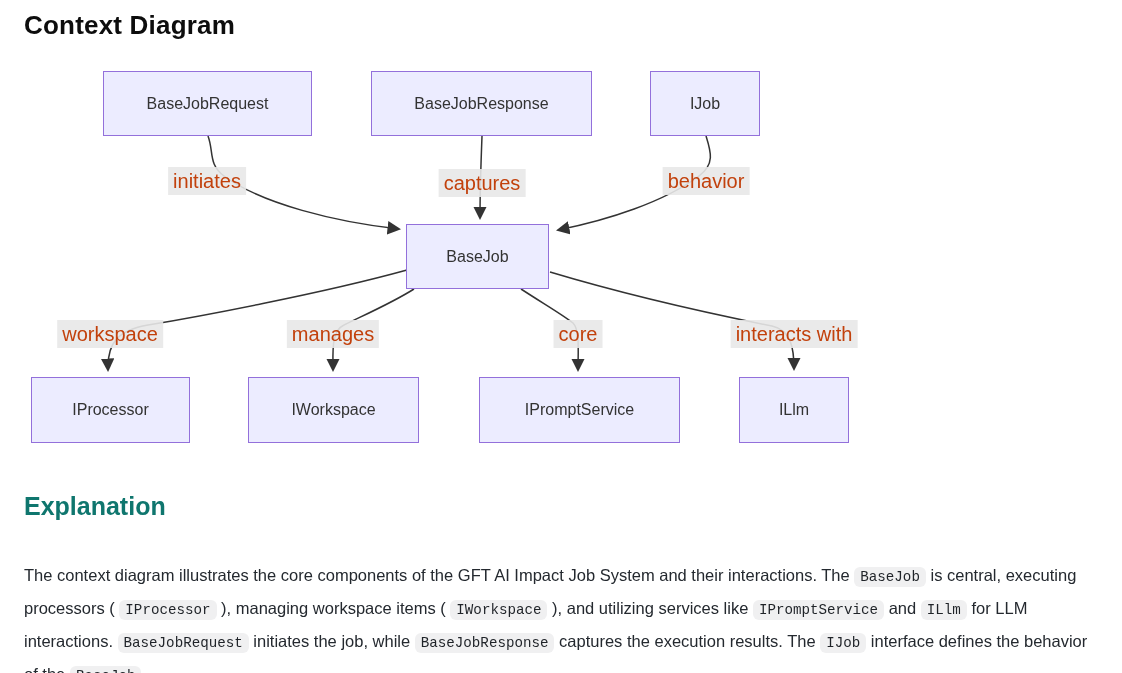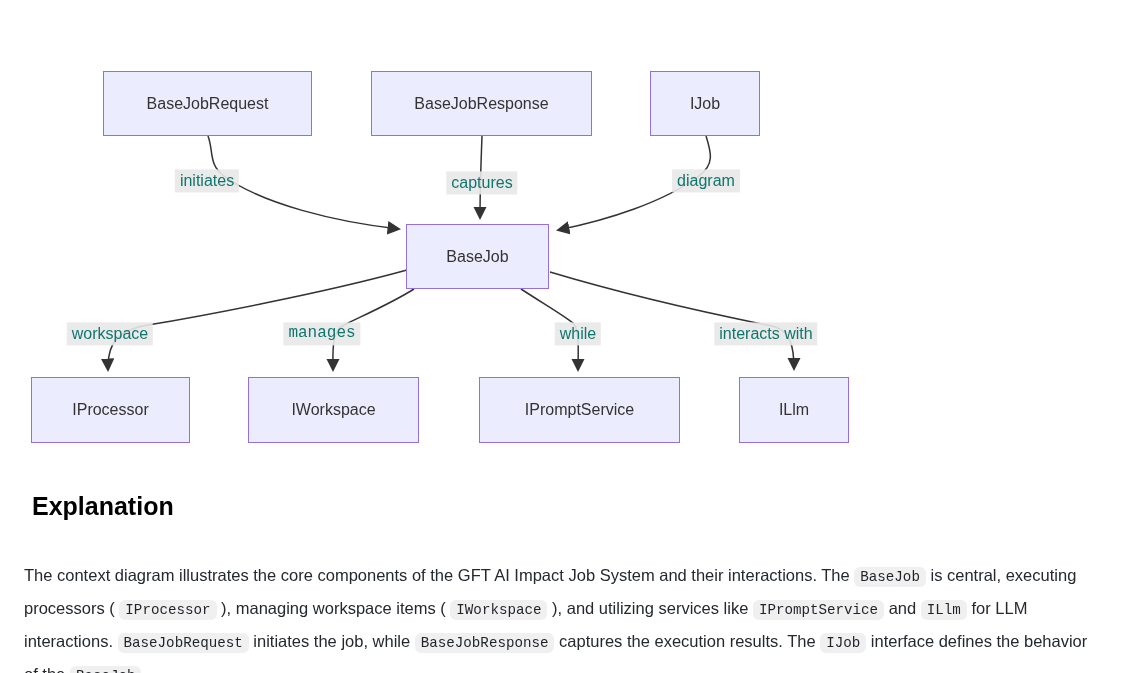--- a/index.html
+++ b/index.html
@@ -19,25 +19,25 @@
     position: absolute;
     left: 24px;
     top: 10px;
     font-size: 26px;
     font-weight: 700;
     color: #0d0d0d;
     letter-spacing: 0.2px;
   }
   .h2 {
     position: absolute;
-    left: 32px;
+    left: 24px;
     top: 492px;
     font-size: 25px;
     font-weight: 700;
-    color: #000000;
+    color: #0f766e;
   }
   .diagram {
     position: absolute;
     left: 0;
     top: 60px;
     width: 1122px;
     height: 410px;
   }
   .edges {
     position: absolute;
@@ -60,22 +60,22 @@
     font-size: 16px;
     display: flex;
     align-items: center;
     justify-content: center;
     text-align: center;
   }
   .edge-label {
     position: absolute;
     transform: translate(-50%, -50%);
     background: rgba(232,232,232,0.9);
-    color: #0f766e;
-    font-size: 16px;
+    color: #c2410c;
+    font-size: 20px;
     padding: 2px 5px;
     white-space: nowrap;
     line-height: 1.2;
   }
   .para {
     position: absolute;
     left: 24px;
     top: 543px;
     width: 1078px;
     font-size: 16.5px;
@@ -90,20 +90,21 @@
     padding: 2px 6px;
     color: #1f2328;
     white-space: nowrap;
   }
 </style>
 </head>
 <body>
 
 <div class="page">
 
+  <div class="h1">Context Diagram</div>
 
   <div class="diagram">
     <svg class="edges" viewBox="0 0 1122 410" xmlns="http://www.w3.org/2000/svg">
       <defs>
         <marker id="arrow" viewBox="0 0 10 10" refX="8.5" refY="5" markerWidth="9" markerHeight="9" orient="auto-start-reverse">
           <path d="M0,0 L10,5 L0,10 z" fill="#333333"></path>
         </marker>
       </defs>
       <path class="edge" d="M208,76 C214,92 208,104 224,116 C262,144 336,162 399,169" marker-end="url(#arrow)"></path>
       <path class="edge" d="M482,76 C481,102 480,128 480,158" marker-end="url(#arrow)"></path>
@@ -134,24 +135,24 @@
     </div>
     <div class="node" style="left:479px; top:317px; width:201px; height:66px;">
       <span>IPromptService</span>
     </div>
     <div class="node" style="left:739px; top:317px; width:110px; height:66px;">
       <span>ILlm</span>
     </div>
 
     <div class="edge-label" style="left:207px; top:121px;">initiates</div>
     <div class="edge-label" style="left:482px; top:123px;">captures</div>
-    <div class="edge-label" style="left:706px; top:121px;">diagram</div>
+    <div class="edge-label" style="left:706px; top:121px;">behavior</div>
     <div class="edge-label" style="left:110px; top:274px;">workspace</div>
-    <div class="edge-label" style="left:322px; top:274px;font-family:Liberation Mono, monospace;">manages</div>
-    <div class="edge-label" style="left:578px; top:274px;">while</div>
-    <div class="edge-label" style="left:766px; top:274px;">interacts with</div>
+    <div class="edge-label" style="left:333px; top:274px;">manages</div>
+    <div class="edge-label" style="left:578px; top:274px;">core</div>
+    <div class="edge-label" style="left:794px; top:274px;">interacts with</div>
   </div>
 
   <div class="h2">Explanation</div>
 
   <p class="para"><span>The context diagram illustrates the core components of the GFT AI Impact Job System and their interactions. The </span><span class="code">BaseJob</span><span> is central, executing processors ( </span><span class="code">IProcessor</span><span> ), managing workspace items ( </span><span class="code">IWorkspace</span><span> ), and utilizing services like </span><span class="code">IPromptService</span><span> and </span><span class="code">ILlm</span><span> for LLM interactions. </span><span class="code">BaseJobRequest</span><span> initiates the job, while </span><span class="code">BaseJobResponse</span><span> captures the execution results. The </span><span class="code">IJob</span><span> interface defines the behavior of the </span><span class="code">BaseJob</span><span> .</span></p>
 
 </div>
 
 </body></html>

